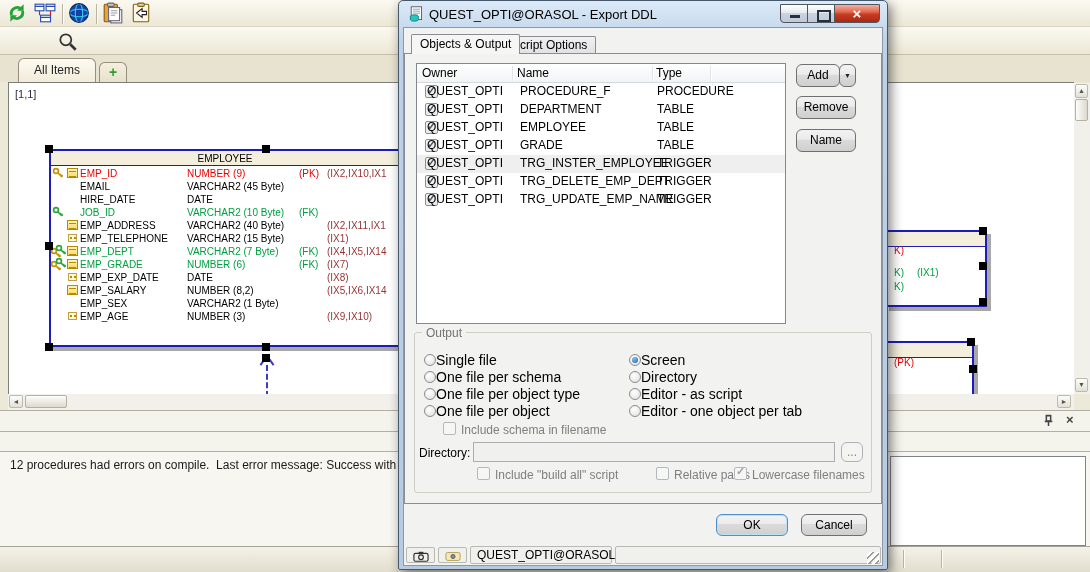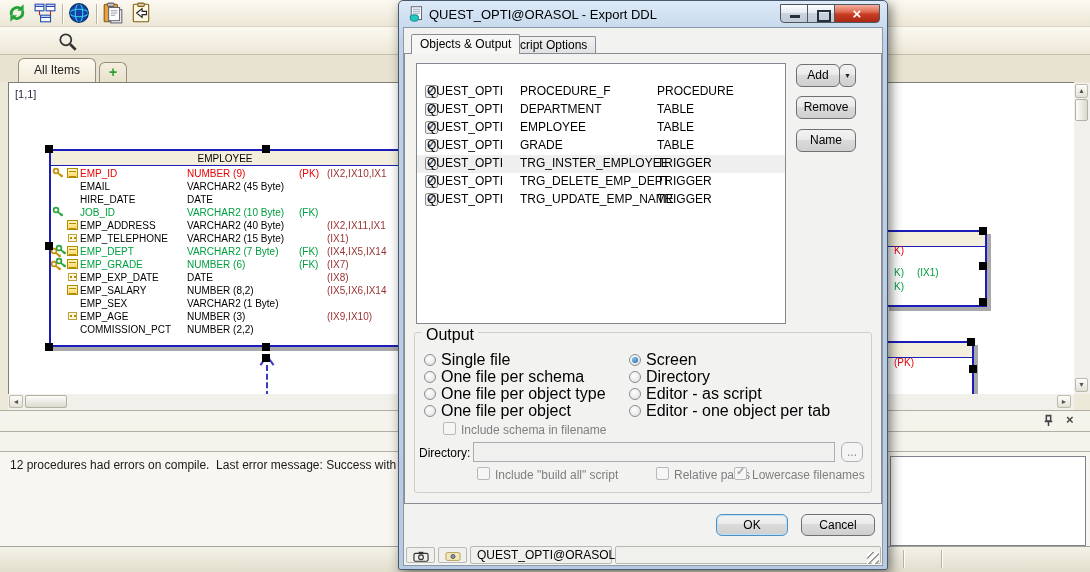--- a/index.html
+++ b/index.html
@@ -105,31 +105,31 @@
   .lcb::after{content:"✓";position:absolute;left:1px;top:-2px;font-size:11px;font-weight:bold;color:#44576E}
 
   .btn{position:absolute;border:1px solid #707070;border-radius:6px;background:linear-gradient(#F2F2F2,#EBEBEB 45%,#DBDBDB 46%,#CFCFCF);font-size:12px;color:#000;text-align:center;z-index:4}
   .btn.default{border-color:#4D90C8;box-shadow:inset 0 0 0 1px #BEE0F5}
   .btn.disabled{color:#8A8A8A;border-color:#AEB2B8;background:#F4F4F2}
   #btn-add{left:397px;top:63px;width:44px;height:23px;line-height:21px}
   #btn-addarrow{left:440px;top:63px;width:17px;height:23px;line-height:21px;font-size:7px;color:#222}
   #btn-remove{left:397px;top:95px;width:60px;height:23px;line-height:21px}
   #btn-clear{left:397px;top:128px;width:60px;height:23px;line-height:21px}
   #btn-ok{left:317px;top:513px;width:72px;height:22px;line-height:20px}
-  #btn-cancel{left:402px;top:513px;width:74px;height:22px;line-height:20px}
+  #btn-cancel{left:402px;top:513px;width:66px;height:22px;line-height:20px}
 
   #groupbox{position:absolute;left:15px;top:331px;width:458px;height:161px;border:1px solid #CFCFC6;border-radius:3px;z-index:3}
-  #grouplabel{position:absolute;left:23px;top:325px;font-size:16px;color:#000000;background:#F2F2F1;padding:0 4px;z-index:4}
+  #grouplabel{position:absolute;left:23px;top:325px;font-size:12px;color:#737373;background:#F2F2F1;padding:0 4px;z-index:4}
   .optcol{position:absolute;top:350px;z-index:4}
   #optcol1{left:25px}
   #optcol2{left:230px}
   .optrow{position:relative;height:17px;display:flex;align-items:center}
   .radio{position:relative;width:12px;height:12px;border:1px solid #8A8C90;border-radius:50%;background:radial-gradient(circle at 40% 35%,#FFF,#DDD);flex:none}
   .radio.on::after{content:"";position:absolute;left:2px;top:2px;width:6px;height:6px;border-radius:50%;background:radial-gradient(circle at 35% 30%,#7DC2F0,#1E62A8)}
-  .optlabel{font-size:16px;color:#000;margin-left:5px;white-space:nowrap}
+  .optlabel{font-size:14px;color:#000;white-space:nowrap}
   .dcb{position:absolute;width:13px;height:13px;border:1px solid #B5B9BE;border-radius:2px;background:#F6F6F5;z-index:4}
   .dcb.checked::after{content:"✓";position:absolute;left:1px;top:-3px;font-size:11px;font-weight:bold;color:#9FA4AA}
   .dlabel{position:absolute;font-size:12px;color:#7F7F7F;white-space:nowrap;z-index:4}
   .dlabel.en{color:#000}
   #dirinput{position:absolute;left:74px;top:441px;width:362px;height:20px;background:#F0F0EE;border:1px solid #ABADB3;z-index:4}
   #btn-browse{left:442px;top:441px;width:22px;height:20px;line-height:18px}
 
   #dlgstatus{position:absolute;left:5px;top:545px;width:480px;height:29px;z-index:4}
   .sseg{position:absolute;border:1px solid #B9B9B4;border-radius:2px;background:#F0F0EC}
   #dgrip{position:absolute;left:468px;top:551px;width:12px;height:12px;background:repeating-linear-gradient(-45deg,transparent 0 2px,#9A9A94 2px 3px,#FFF 3px 5px);z-index:4}
@@ -431,31 +431,20 @@
               
               
             </span>
             <span class="colicon dots"></span>
             <span class="cname">EMP_AGE</span>
             <span class="ctype">NUMBER (3)</span>
             <span class="cflag"></span>
             <span class="cidx">(IX9,IX10)</span>
           </div>
 
-          <div class="erow">
-            <span class="keyicon">
-              
-              
-            </span>
-            <span class="colicon"></span>
-            <span class="cname">COMMISSION_PCT</span>
-            <span class="ctype">NUMBER (2,2)</span>
-            <span class="cflag"></span>
-            <span class="cidx"></span>
-          </div>
         </div>
     </div>
 
     <div class="handle" style="left:36px;top:62px"></div>
     <div class="handle" style="left:253px;top:62px"></div>
     <div class="handle" style="left:36px;top:159px"></div>
     <div class="handle" style="left:36px;top:260px"></div>
     <div class="handle" style="left:253px;top:260px"></div>
     <div class="handle" style="left:253px;top:271px"></div>
 
@@ -524,20 +513,28 @@
     <div id="cap-max" class="cap-btn"></div>
     <div id="cap-close" class="cap-btn"></div>
 
     <div id="dlgbody"></div>
 
     <div id="dtab1" class="dtab">Objects &amp; Output</div>
     <div id="dtab2" class="dtab">Script Options</div>
     <div id="tabpanel"></div>
 
     <div id="listbox">
+      <div class="lhead">
+        <span style="left:5px">Owner</span>
+        <span style="left:100px">Name</span>
+        <span style="left:239px">Type</span>
+        <span class="hsep" style="left:95px"></span>
+        <span class="hsep" style="left:235px"></span>
+        <span class="hsep" style="left:293px"></span>
+      </div>
       <div class="lrows">
 
           <div class="lrow">
             <span class="lcb"></span>
             <span class="owner">QUEST_OPTI</span>
             <span class="nm">PROCEDURE_F</span>
             <span class="tp">PROCEDURE</span>
           </div>
 
           <div class="lrow">

